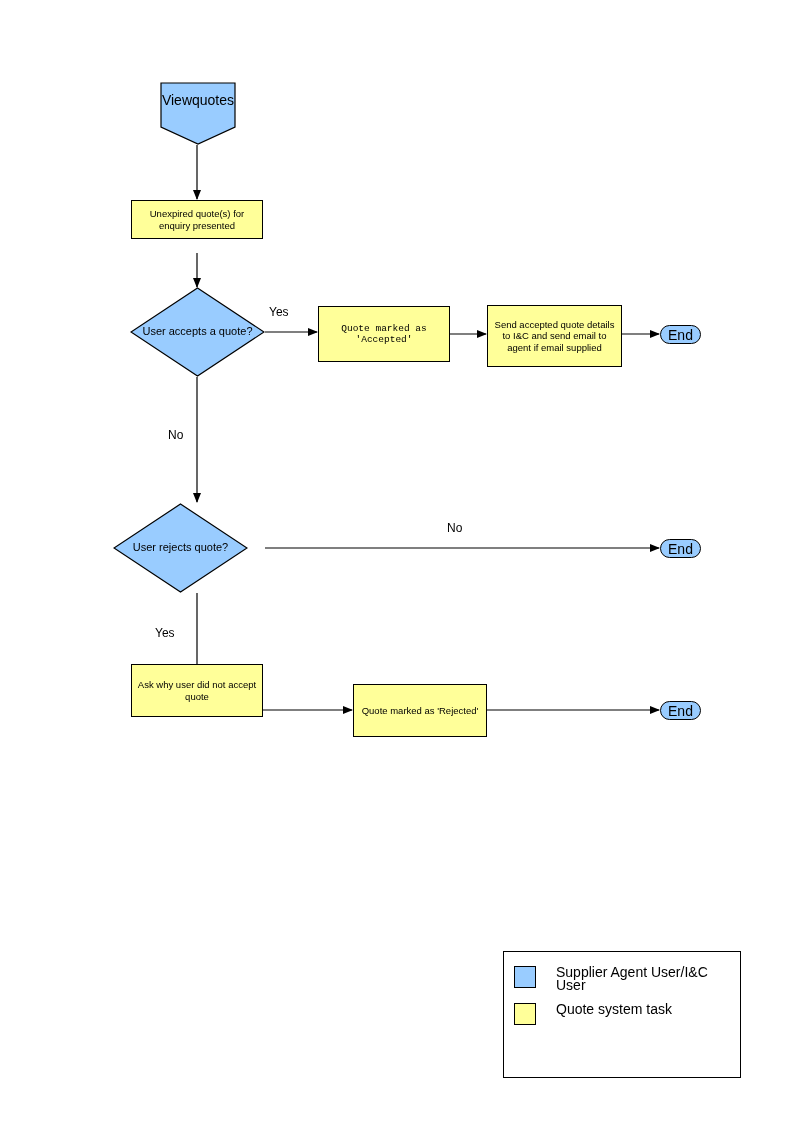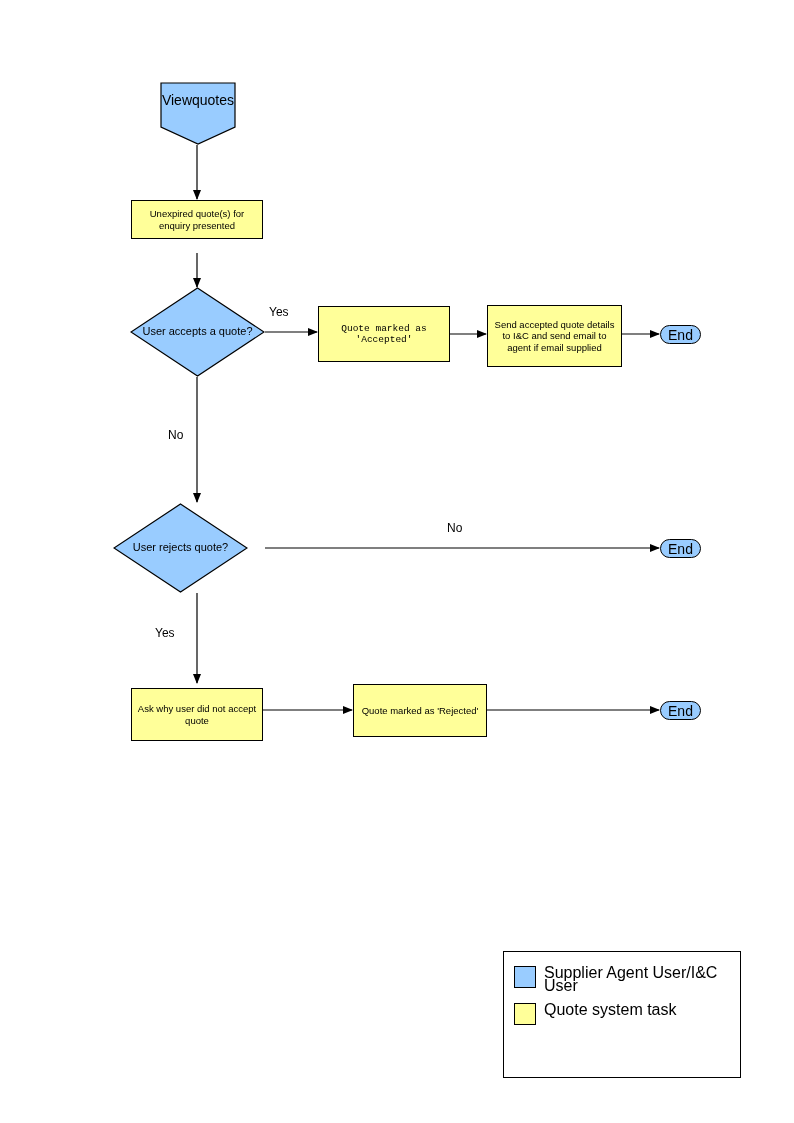--- a/index.html
+++ b/index.html
@@ -112,22 +112,22 @@
     left: 10px;
   }
   .legend-swatch {
     width: 22px;
     height: 22px;
     border: 1px solid #000;
     box-sizing: border-box;
     flex: 0 0 auto;
   }
   .legend-text {
-    margin-left: 8px;
-    font-size: 16px;
+    margin-left: 20px;
+    font-size: 14px;
     line-height: 13px;
     color: #000;
   }
 </style>
 </head>
 <body>
 
 <svg id="canvas" xmlns="http://www.w3.org/2000/svg" viewBox="0 0 794 1123">
   <defs>
     <marker id="arrow" markerWidth="10" markerHeight="8" refX="9" refY="4" orient="auto" markerUnits="userSpaceOnUse">
@@ -190,21 +190,21 @@
   <svg width="135" height="90" viewBox="0 0 135 90" xmlns="http://www.w3.org/2000/svg">
     <polygon points="67.5,1 134,45 67.5,89 1,45" fill="#99ccff" stroke="#000000" stroke-width="1.2"></polygon>
   </svg>
   <div class="decision-label">User rejects quote?</div>
 </div>
 
 <div class="end-node" style="left:660px; top:539px; width:41px; height:19px;">
   <span>End</span>
 </div>
 
-<div class="node proc" style="left:131px; top:688px; width:132px; height:53px;">
+<div class="node proc" style="left:131px; top:664px; width:132px; height:53px;">
   <span>Ask why user did not accept quote</span>
 </div>
 
 <div class="node proc" style="left:353px; top:684px; width:134px; height:53px;justify-content:center;">
   <span>Quote  marked as 'Rejected'</span>
 </div>
 
 <div class="end-node" style="left:660px; top:701px; width:41px; height:19px;">
   <span>End</span>
 </div>

